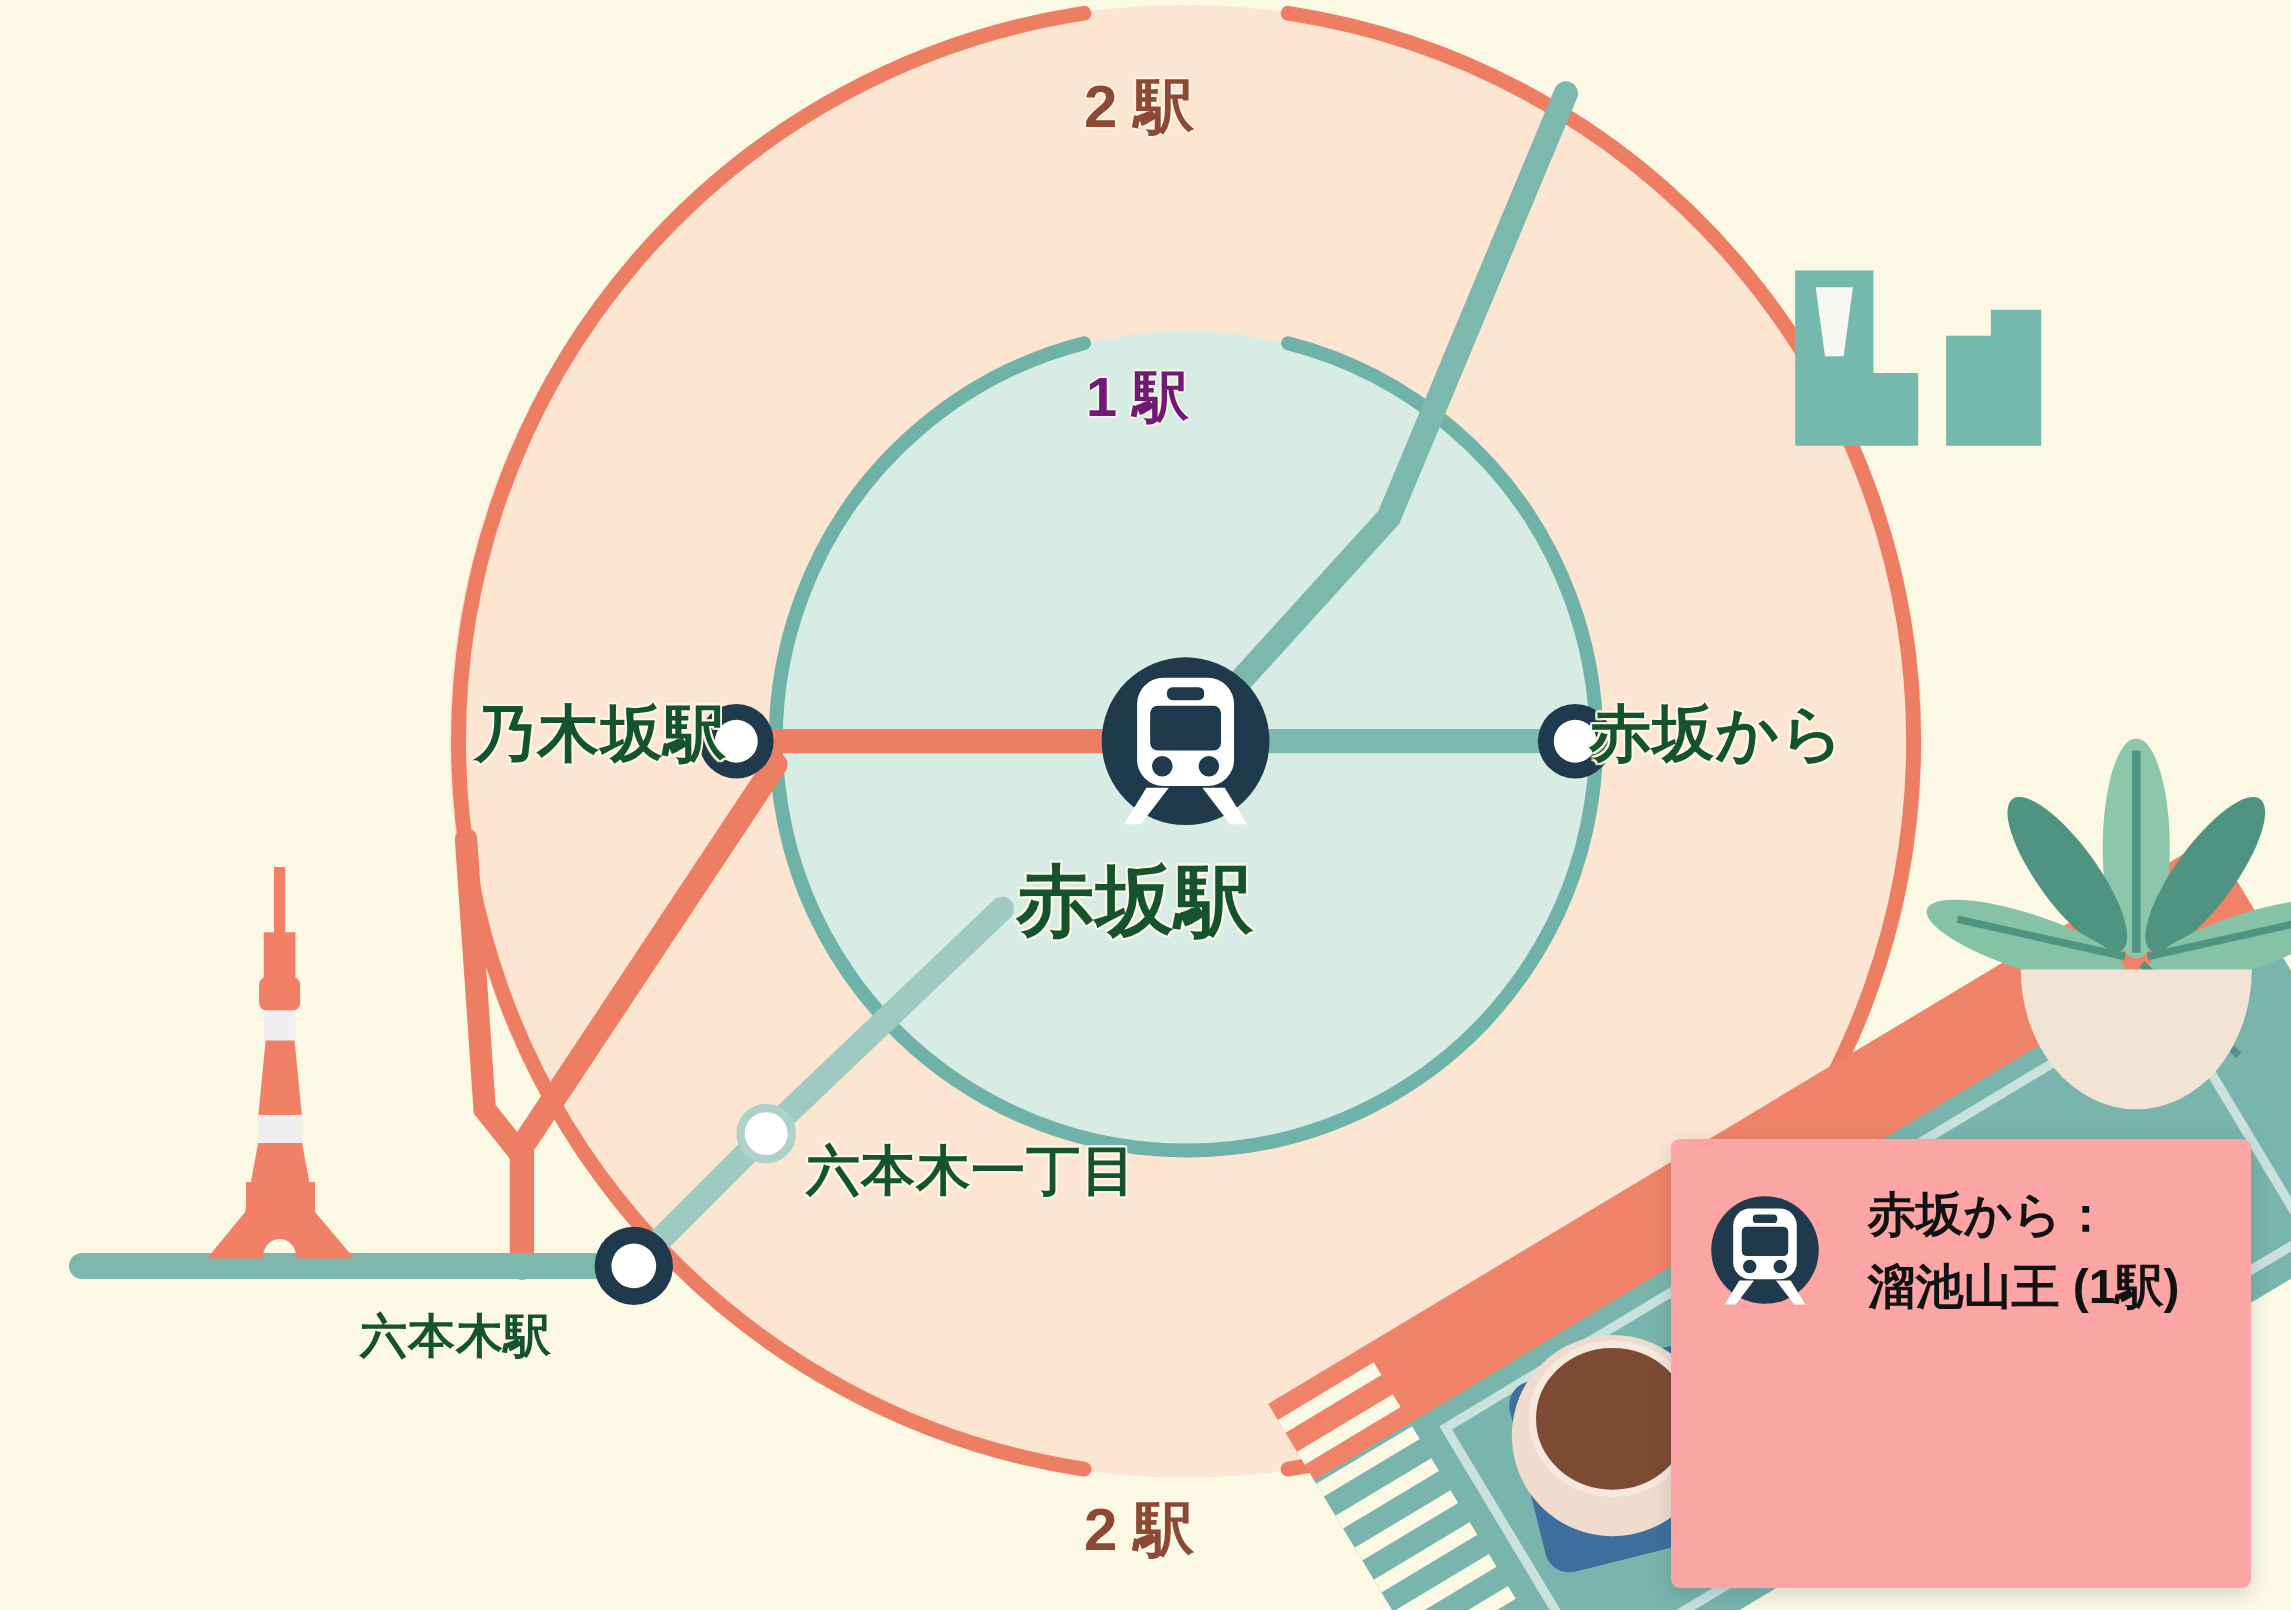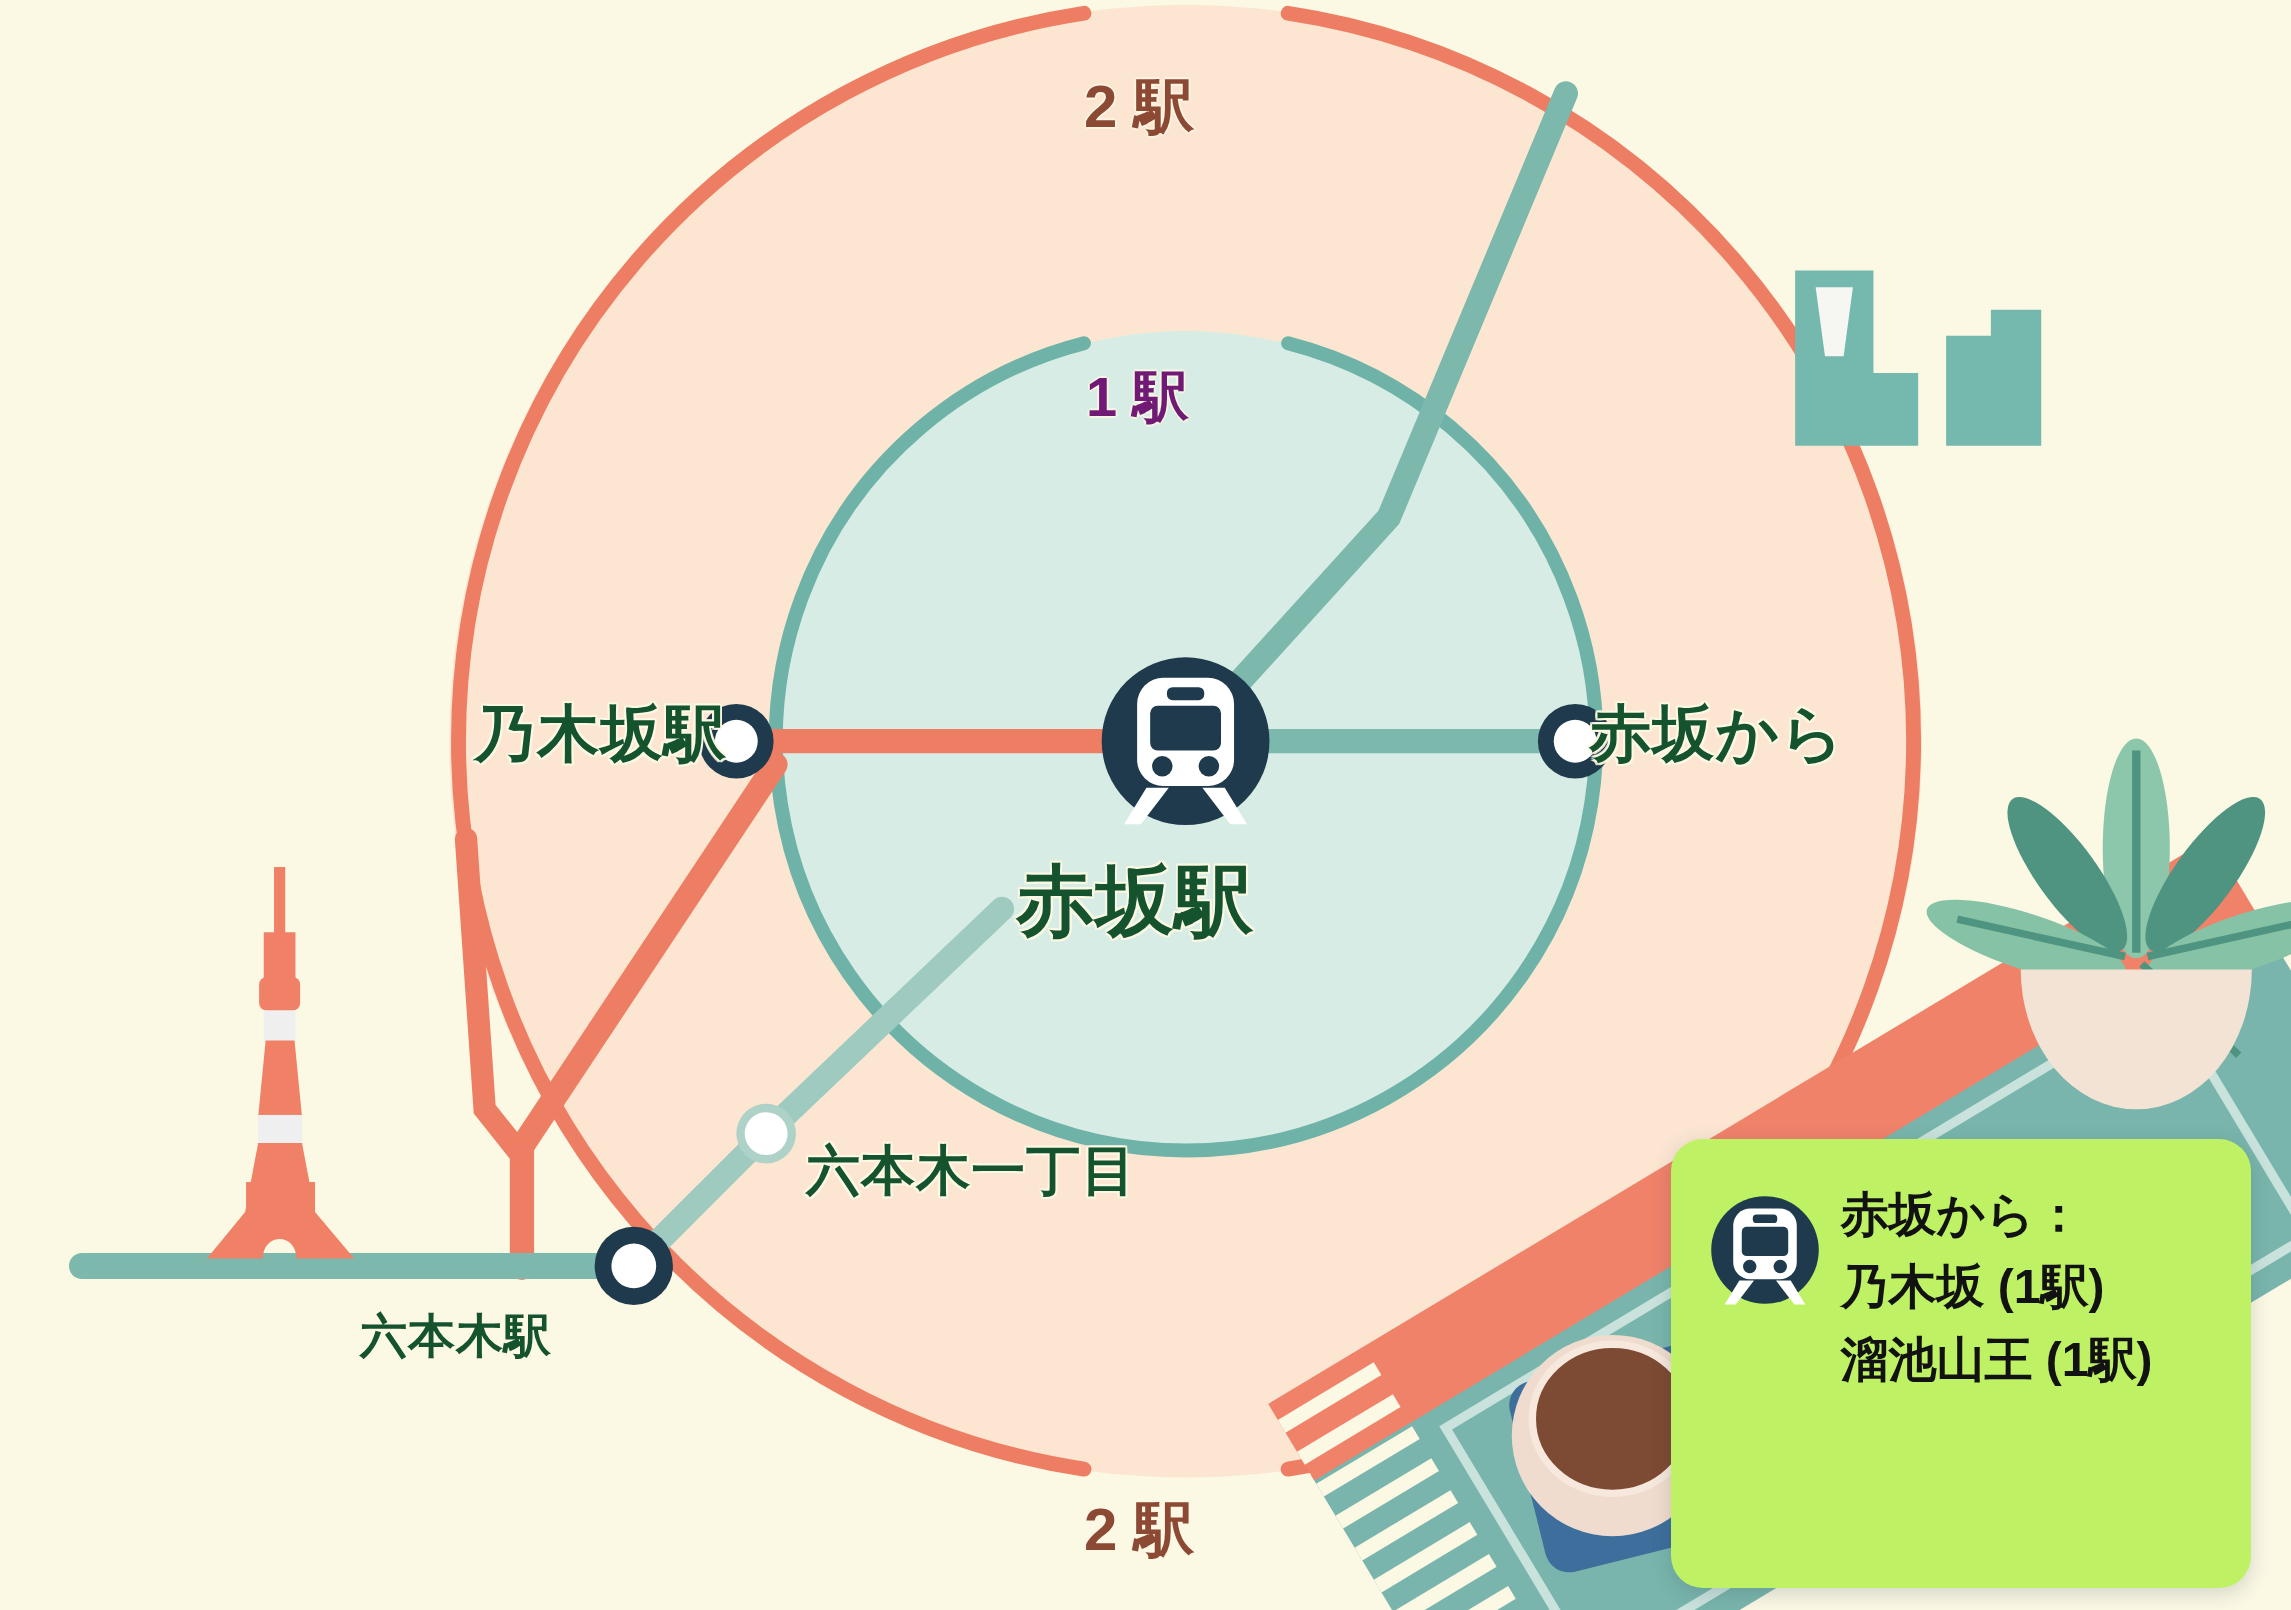--- a/index.html
+++ b/index.html
@@ -54,27 +54,28 @@
   .ring-outer-bottom { left: 1084px; top: 1490px; font-size: 60px; color: #8C4A35; }
   .ring-inner-top    { left: 1086px; top: 360px;  font-size: 56px; color: #701a75; }
 
   
   #infocard {
     position: absolute;
     left: 1671px;
     top: 1139px;
     width: 580px;
     height: 449px;
-    background: #bef264;
-    border-radius: 32px;
+    background: #fca5a5;
+    border-radius: 9px;
     box-shadow: 0 5.6px 20.5px rgba(40,60,70,.18);
     display: flex;
     align-items: flex-start;
     padding: 32px 0 0 0;
     box-sizing: border-box;
+    gap: 27px;
   }
   #infocard .card-icon {
     flex: 0 0 auto;
     margin: 24px 20.5px 0 39px;
   }
   #infocard .card-lines {
     flex: 1 1 auto;
     display: flex;
     flex-direction: column;
     justify-content: flex-start;
@@ -248,19 +249,18 @@
           <rect x="52" y="52" width="76" height="48" rx="8" fill="#1E3A4C"></rect>
           <circle cx="65" cy="117" r="11" fill="#1E3A4C"></circle>
           <circle cx="115" cy="117" r="11" fill="#1E3A4C"></circle>
           <polygon points="48,140 72,140 42,179 24,179"></polygon>
           <polygon points="132,140 108,140 138,179 156,179"></polygon>
         </g>
       </svg>
     </div>
     <div class="card-lines">
       <div class="card-line">赤坂から：</div>
-      <div class="card-line">乃木坂 (1駅)</div>
       <div class="card-line">溜池山王 (1駅)</div>
     </div>
   </div>
 
 </div>
 
 
 </body></html>

